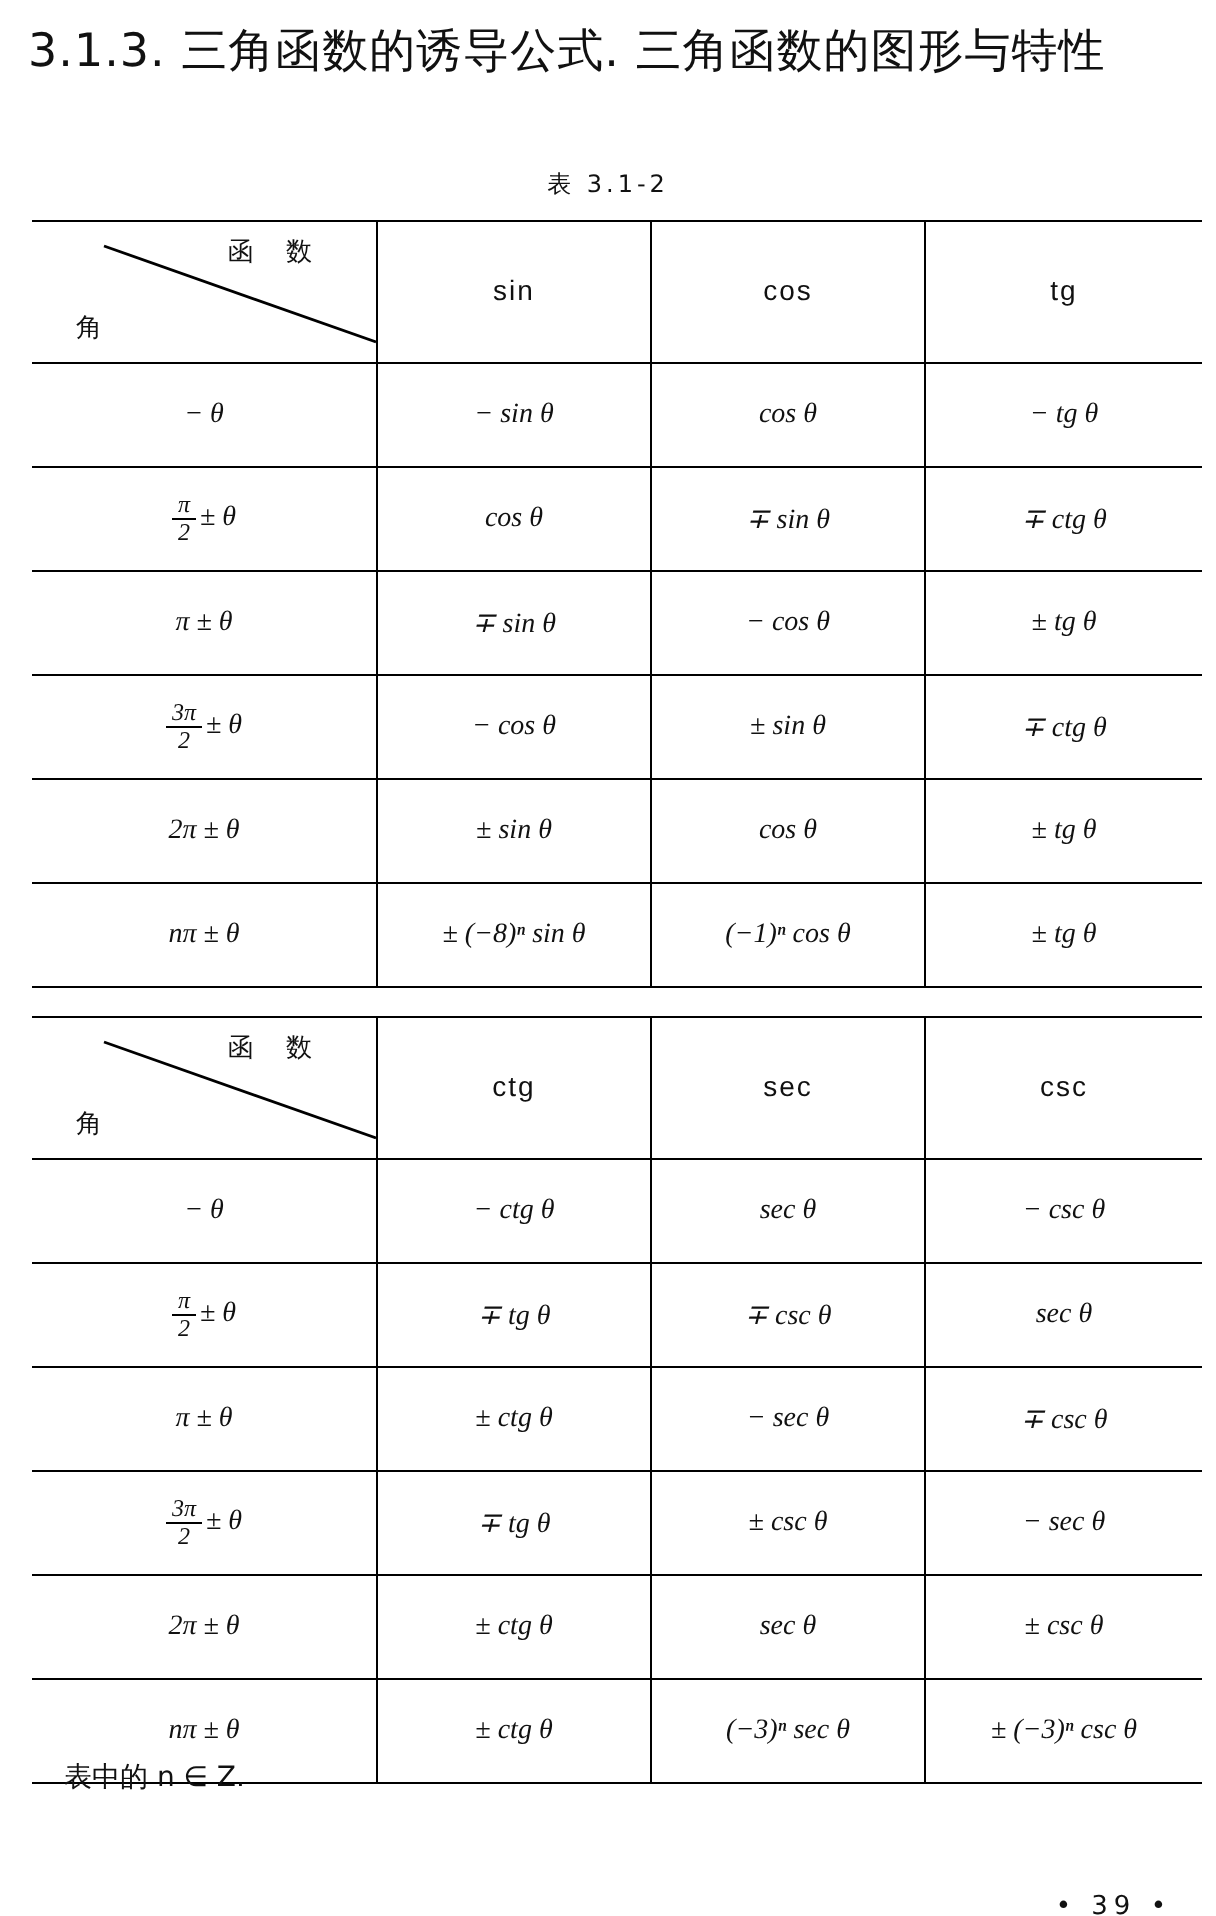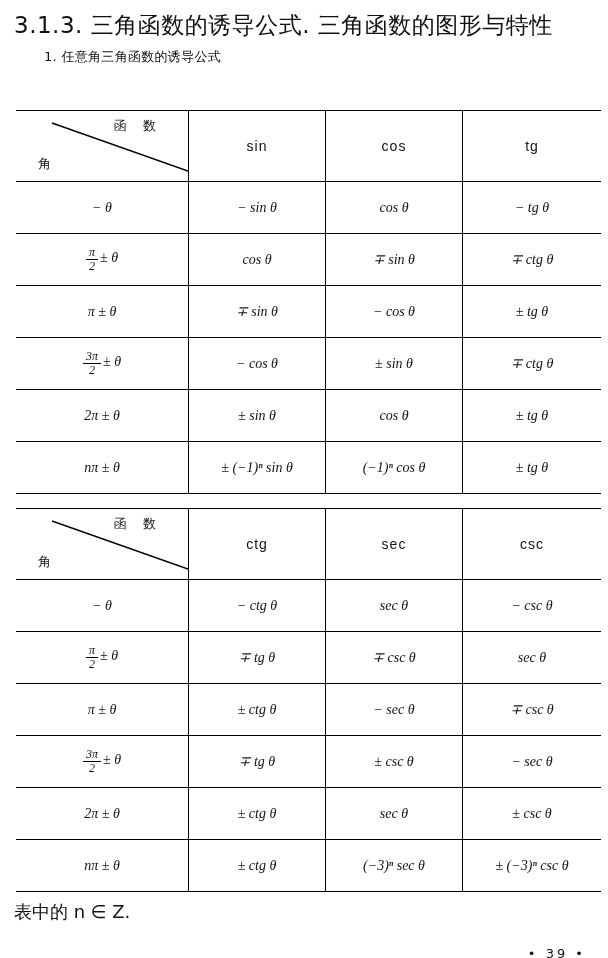--- a/index.html
+++ b/index.html
@@ -143,43 +143,42 @@
   }
   .cellmath {
     white-space: nowrap;
     font-size: 14px;
   }
   .gap {
     height: 14px;
   }
   .note {
     position: absolute;
-    left: 14px;
+    left: 32px;
     top: 880px;
-    font-size: 18px;
-    font-family: "DejaVu Sans", sans-serif;
-    margin-top: 20px;
+    font-size: 14px;
+    font-family: "DejaVu Sans", sans-serif;
   }
   .pagenum {
     position: absolute;
     right: 22px;
     top: 946px;
     font-size: 13px;
     font-family: "DejaVu Sans", sans-serif;
     letter-spacing: 3px;
   }
   .it { font-style: italic; }
 </style>
 </head>
 <body>
 
 <div class="page">
 
   <div class="section-title">3.1.3. 三角函数的诱导公式. 三角函数的图形与特性</div>
-  <div class="subsection-title">1. 任意角三角函数的诱导公式</div>
+  <div class="table-caption">表  3.1-2</div>
 
   <div class="tbl-wrap">
 
     <table class="ftable">
       <tbody>
           <tr class="hdr">
         <td class="c0 diag">
           <svg width="172" height="68" viewBox="0 0 172 68">
             <line x1="36" y1="12" x2="172" y2="60" stroke="#000" stroke-width="1.4"></line>
           </svg>
@@ -231,21 +230,21 @@
 
       <tr>
         <td class="c0"><span class="cellmath it">2π ± θ</span></td>
         <td class="c1"><span class="cellmath it">± sin θ</span></td>
         <td class="c2"><span class="cellmath it">cos θ</span></td>
         <td class="c3"><span class="cellmath it">± tg θ</span></td>
       </tr>
 
       <tr>
         <td class="c0"><span class="cellmath it">nπ ± θ</span></td>
-        <td class="c1"><span class="cellmath it">± (−1)ⁿ sin θ</span></td>
+        <td class="c1"><span class="cellmath it">± (−8)ⁿ sin θ</span></td>
         <td class="c2"><span class="cellmath it">(−1)ⁿ cos θ</span></td>
         <td class="c3"><span class="cellmath it">± tg θ</span></td>
       </tr>
     </tbody>
       </table>
 
     <div class="gap"></div>
 
     <table class="ftable">
       <tbody>

